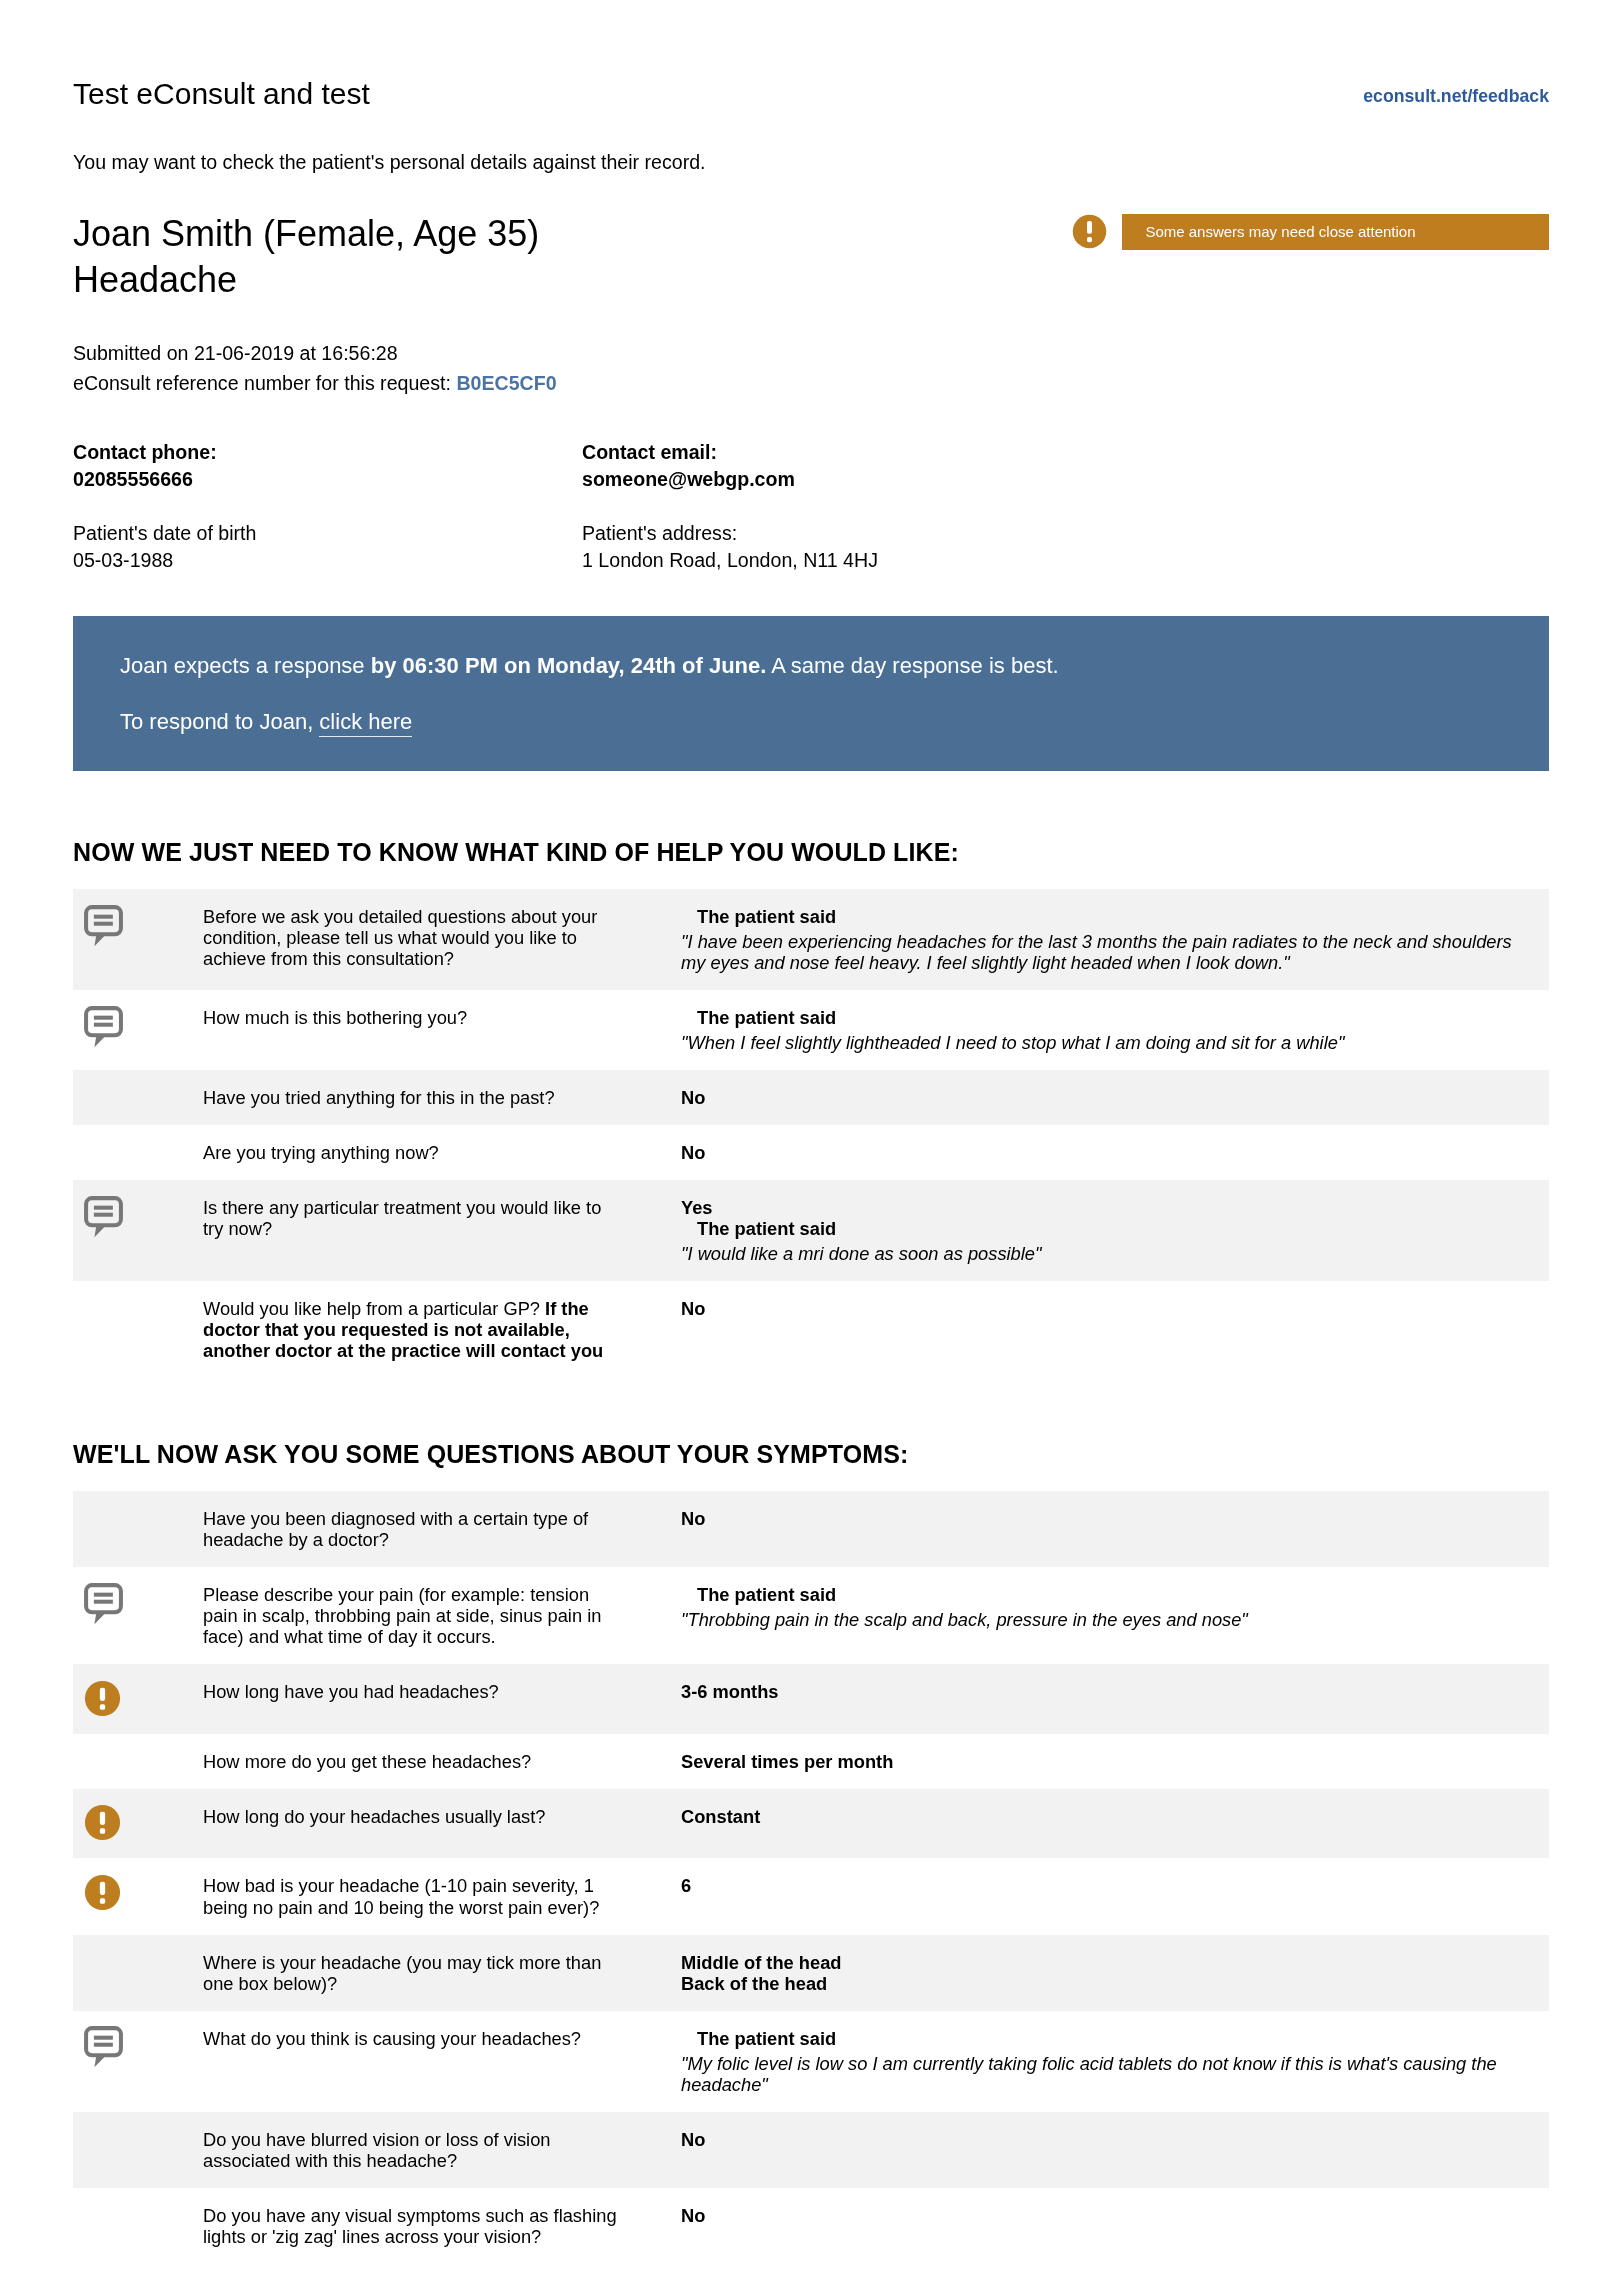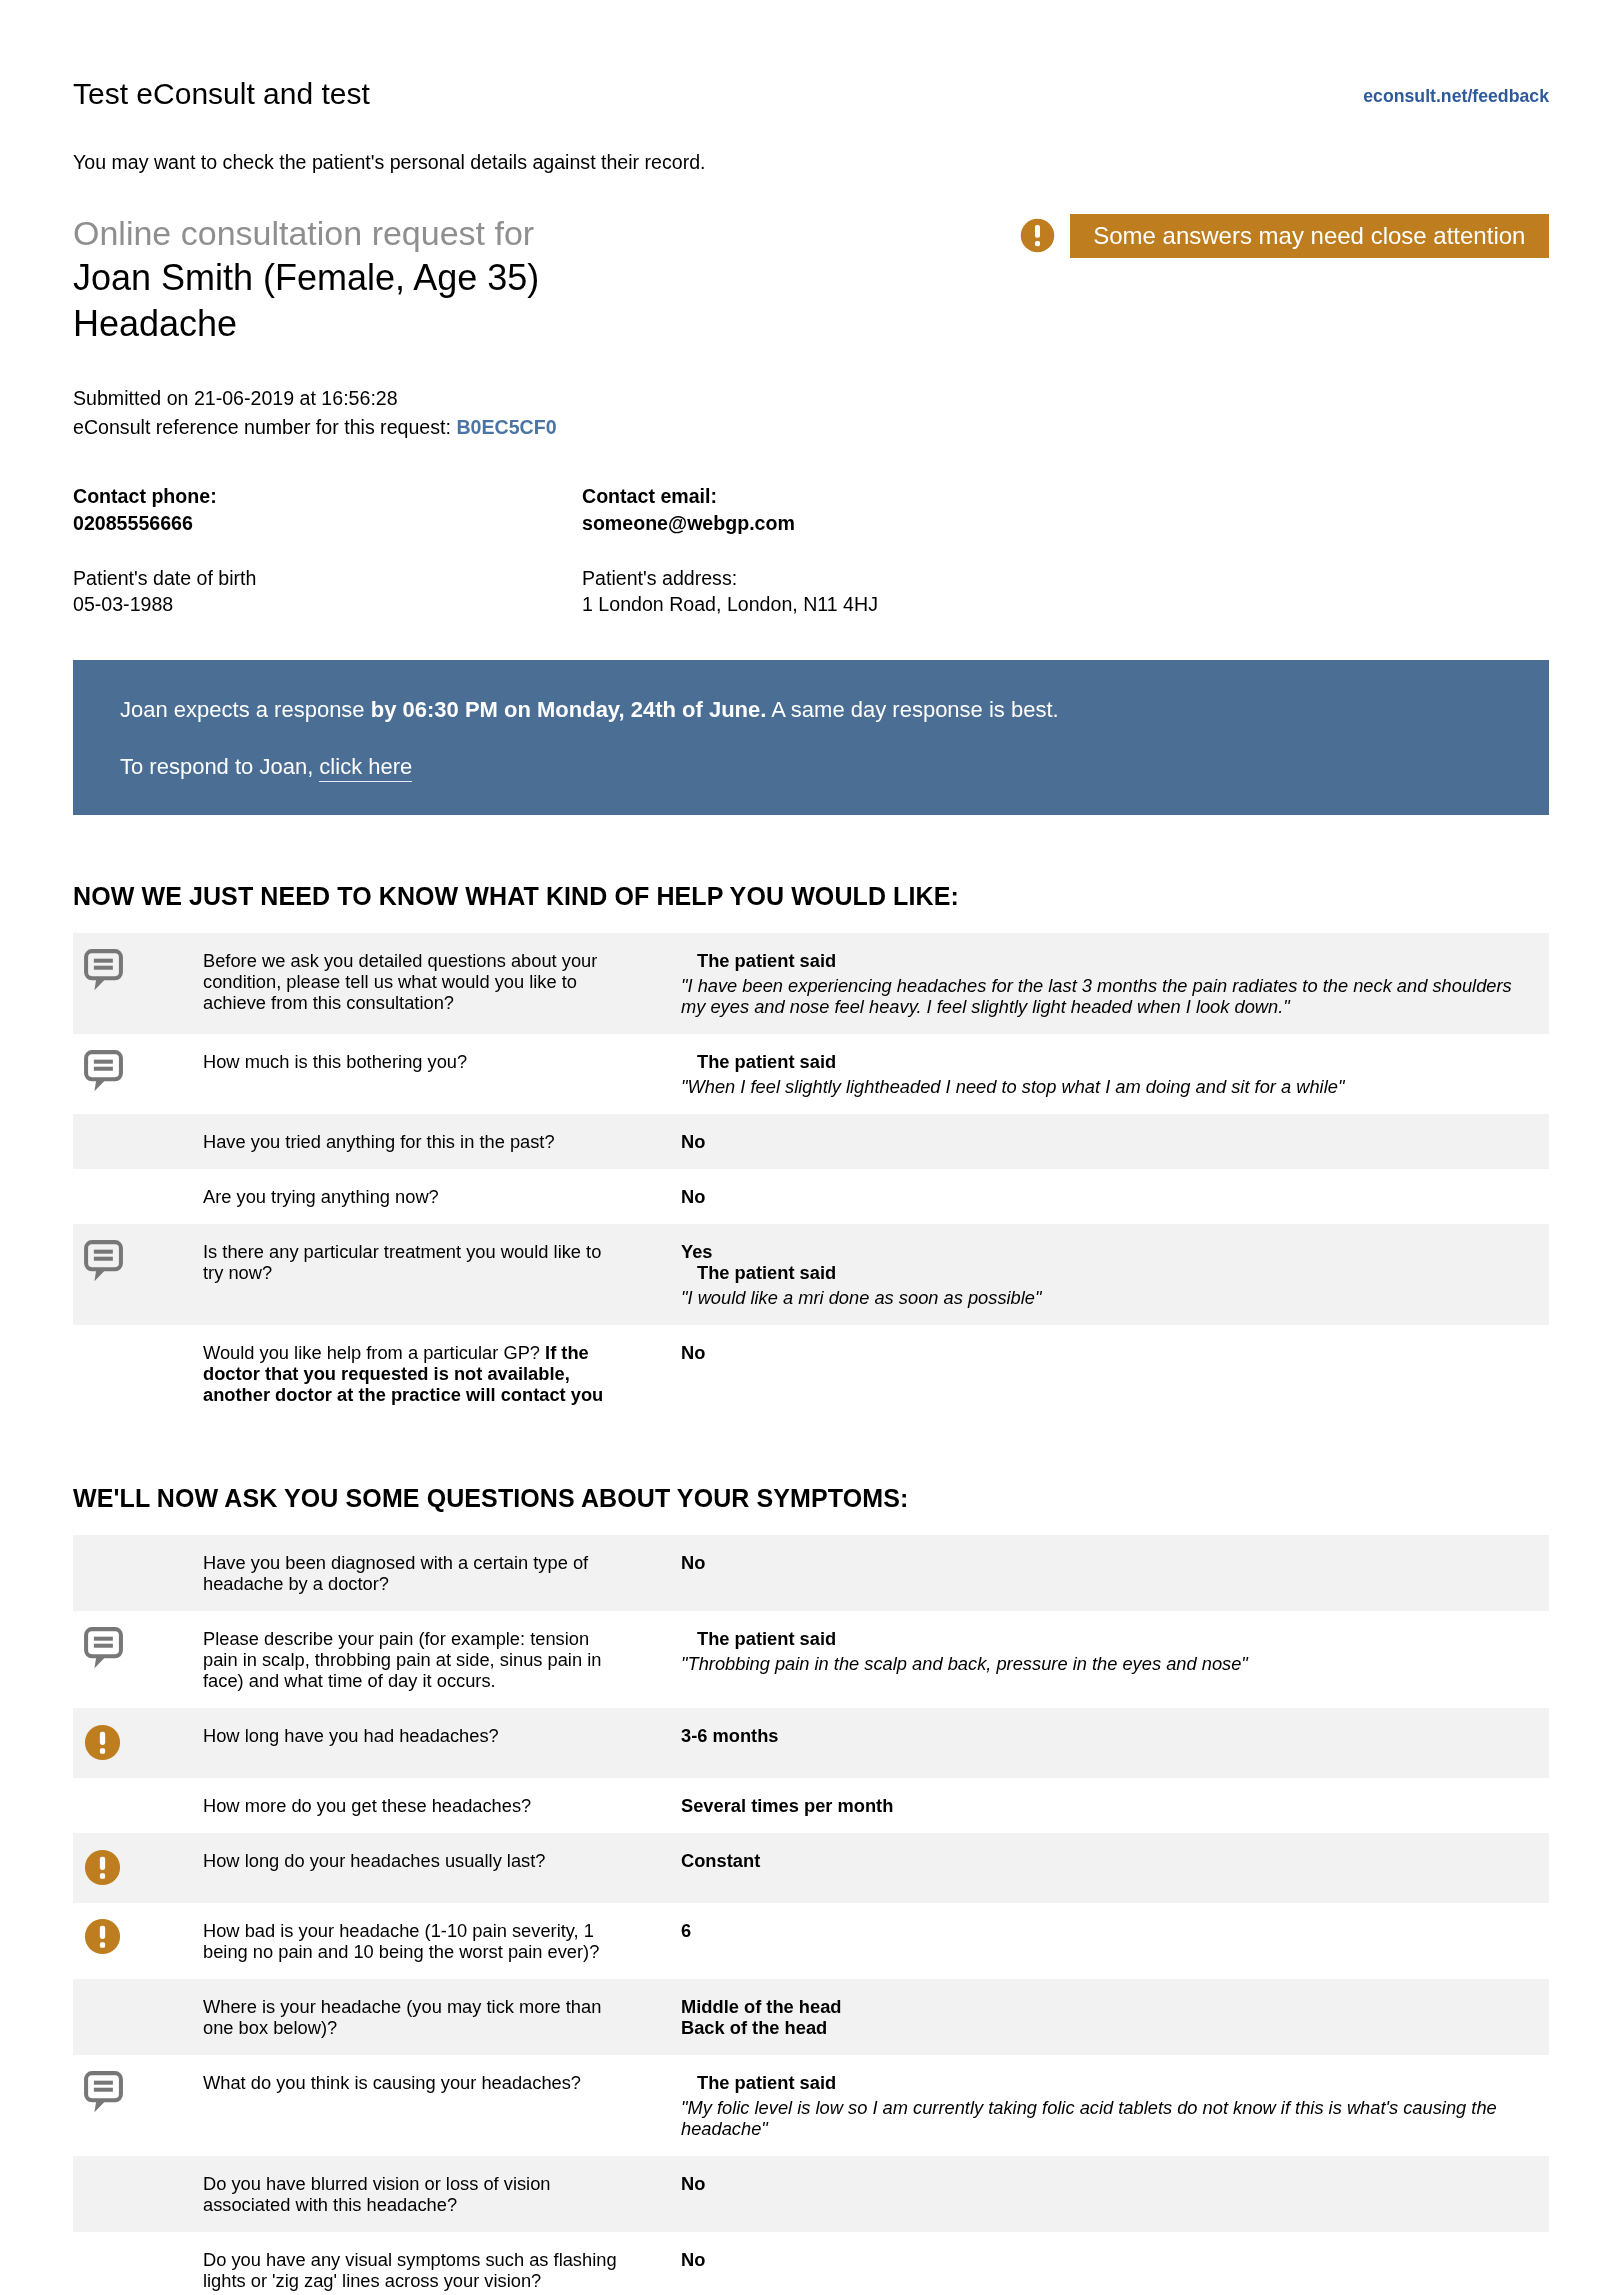--- a/index.html
+++ b/index.html
@@ -24,21 +24,21 @@
     font-weight:700;font-size:17.7px;text-decoration:none;
   }
   .intro{margin-top:41px;font-size:19.6px;}
   
   .title-block{margin-top:37px;position:relative;}
   .title-gray{font-size:34px;color:var(--muted);line-height:1.3;}
   .title-strong{font-size:36px;line-height:1.27;}
   .attention{position:absolute;top:2.6px;right:0;display:flex;align-items:center;gap:14.4px;}
   .attention-circle{width:35px;height:35px;flex:0 0 35px;color:var(--orange);}
   .attention-label{
-    background:var(--orange);color:#fff;font-size:24px;height:44px;
+    background:var(--orange);color:#fff;font-size:15px;height:36px;
     display:flex;align-items:center;padding:0 23.6px;min-width:380px;
   }
   .submitted{margin-top:37px;font-size:19.6px;line-height:1.5;}
   .ref-number{font-weight:700;color:var(--ref);}
   
   .contact{margin-top:41px;display:grid;grid-template-columns:509px 1fr;font-size:19.6px;}
   .contact-block{line-height:1.37;}
   .contact-block.second{margin-top:27.5px;}
   .bold{font-weight:700;}
   
@@ -73,21 +73,20 @@
 <body>
 
 <div class="page">
 
   <h1 class="doc-title">Test eConsult and test</h1>
   <a class="feedback-link" href="#">econsult.net/feedback</a>
 
   <div class="intro">You may want to check the patient's personal details against their record.</div>
 
   <div class="title-block">
-    <div class="title-gray">Online consultation request for</div>
     <div class="title-strong">Joan Smith (Female, Age 35)</div>
     <div class="title-strong">Headache</div>
 
     <div class="attention">
       <span class="attention-circle">
         <svg width="35" height="35" viewBox="0 0 28 28">
           <circle cx="14" cy="14" r="13.4" fill="currentColor"></circle>
           <rect x="12" y="5.6" width="4" height="10.2" rx="1.6" fill="#ffffff"></rect>
           <rect x="12" y="18.4" width="4" height="4.2" rx="1.4" fill="#ffffff"></rect>
         </svg>

